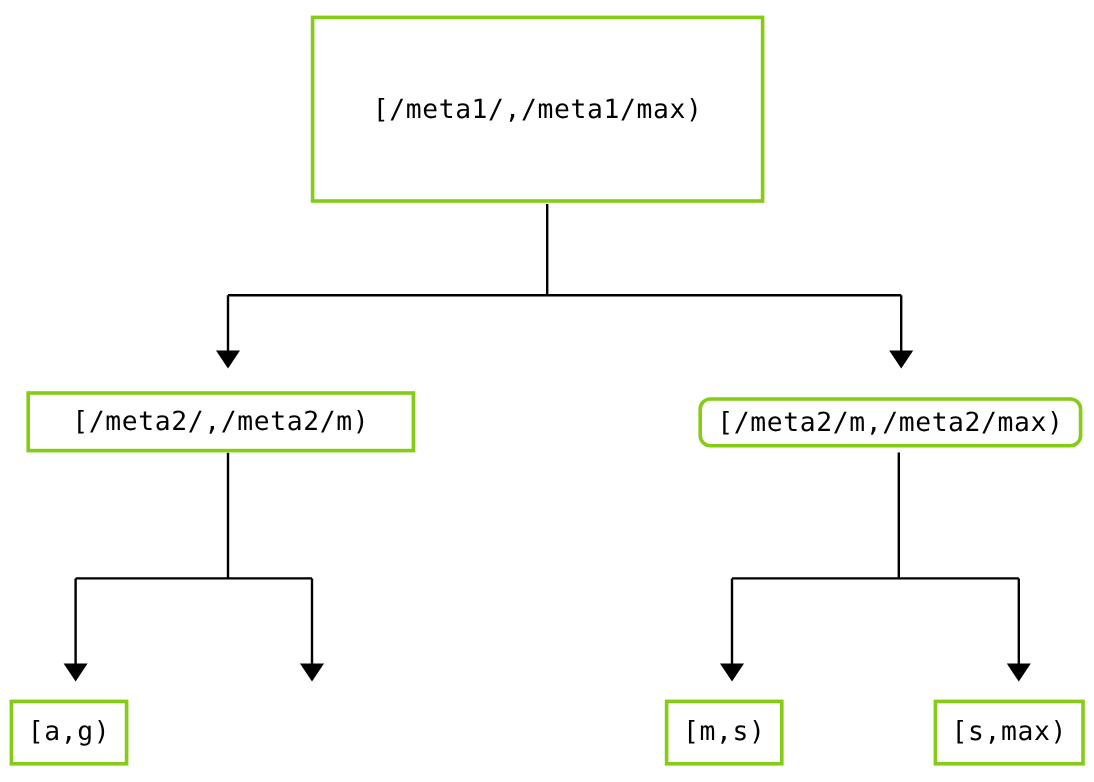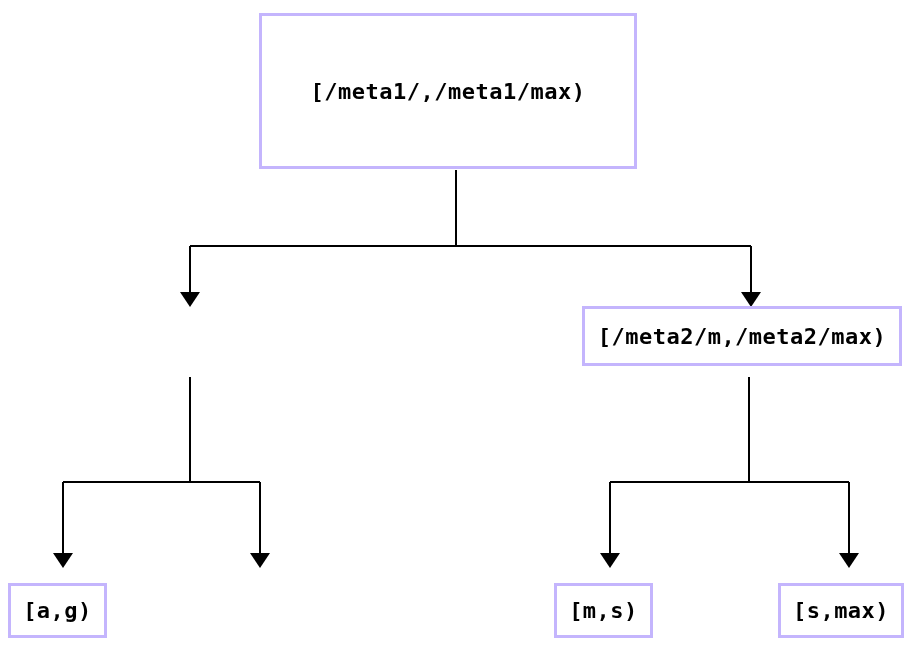--- a/index.html
+++ b/index.html
@@ -16,34 +16,34 @@
     overflow: hidden;
   }
   .edges {
     position: absolute;
     left: 0;
     top: 0;
   }
   .node {
     position: absolute;
     box-sizing: border-box;
-    border: 3px solid #c4b5fd;
+    border: 3px solid #84cc16;
     background: #ffffff;
     display: flex;
     align-items: center;
     justify-content: center;
-    font-weight: bold;
+    font-weight: normal;
     font-size: 22px;
     letter-spacing: 0.5px;
     color: #000000;
     white-space: nowrap;
   }
   .node-root     { left: 259px; top: 13px;  width: 378px; height: 156px; }
   .node-midleft  { left: 22px;  top: 326px; width: 324px; height: 51px;  }
-  .node-midright { left: 582px; top: 306px; width: 320px; height: 60px;  }
+  .node-midright { left: 582px; top: 331px; width: 320px; height: 42px; border-radius: 10px;  }
   .node-leaf-ag   { left: 8px;   top: 583px; width: 99px;  height: 55px; text-align: right; }
   .node-leaf-gm   { left: 204px; top: 583px; width: 98px;  height: 55px; }
   .node-leaf-ms   { left: 554px; top: 583px; width: 99px;  height: 55px; }
   .node-leaf-smax { left: 778px; top: 583px; width: 126px; height: 55px; }
 </style>
 </head>
 <body>
 
 <div class="canvas">
 
@@ -60,20 +60,23 @@
       <polygon points="250,553 270,553 260,568"></polygon>
       <polygon points="600,553 620,553 610,568"></polygon>
       <polygon points="839,553 859,553 849,568"></polygon>
     </g>
   </svg>
 
   <div class="node node-root">
     <span>[/meta1/,/meta1/max)</span>
   </div>
 
+  <div class="node node-midleft">
+    <span>[/meta2/,/meta2/m)</span>
+  </div>
 
   <div class="node node-midright">
     <span>[/meta2/m,/meta2/max)</span>
   </div>
 
   <div class="node node-leaf-ag">
     <span>[a,g)</span>
   </div>
 
 

